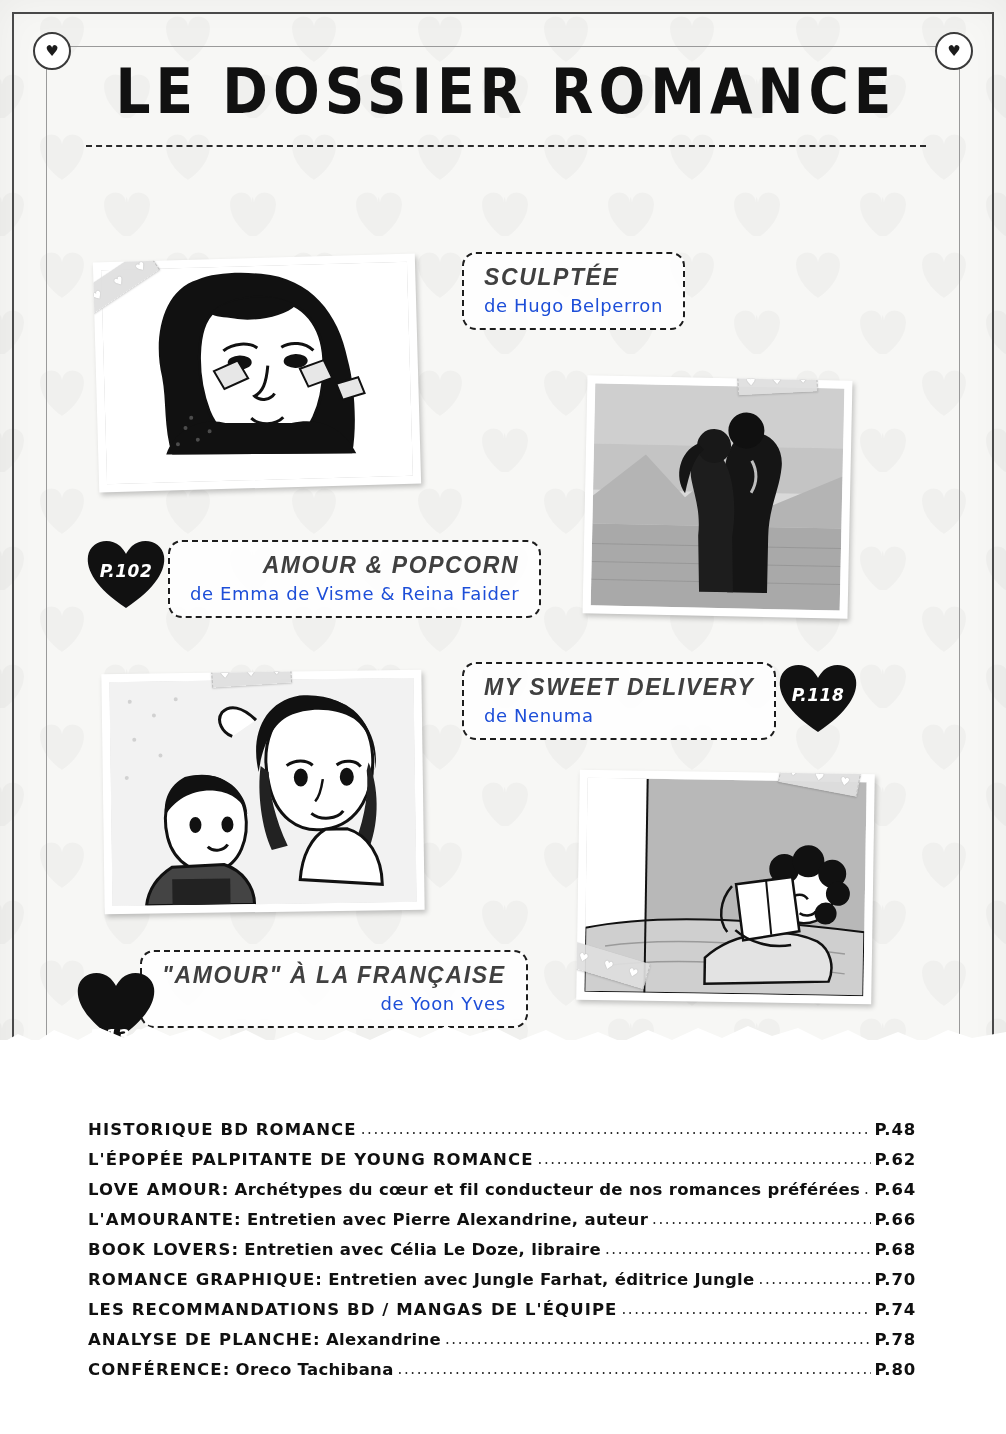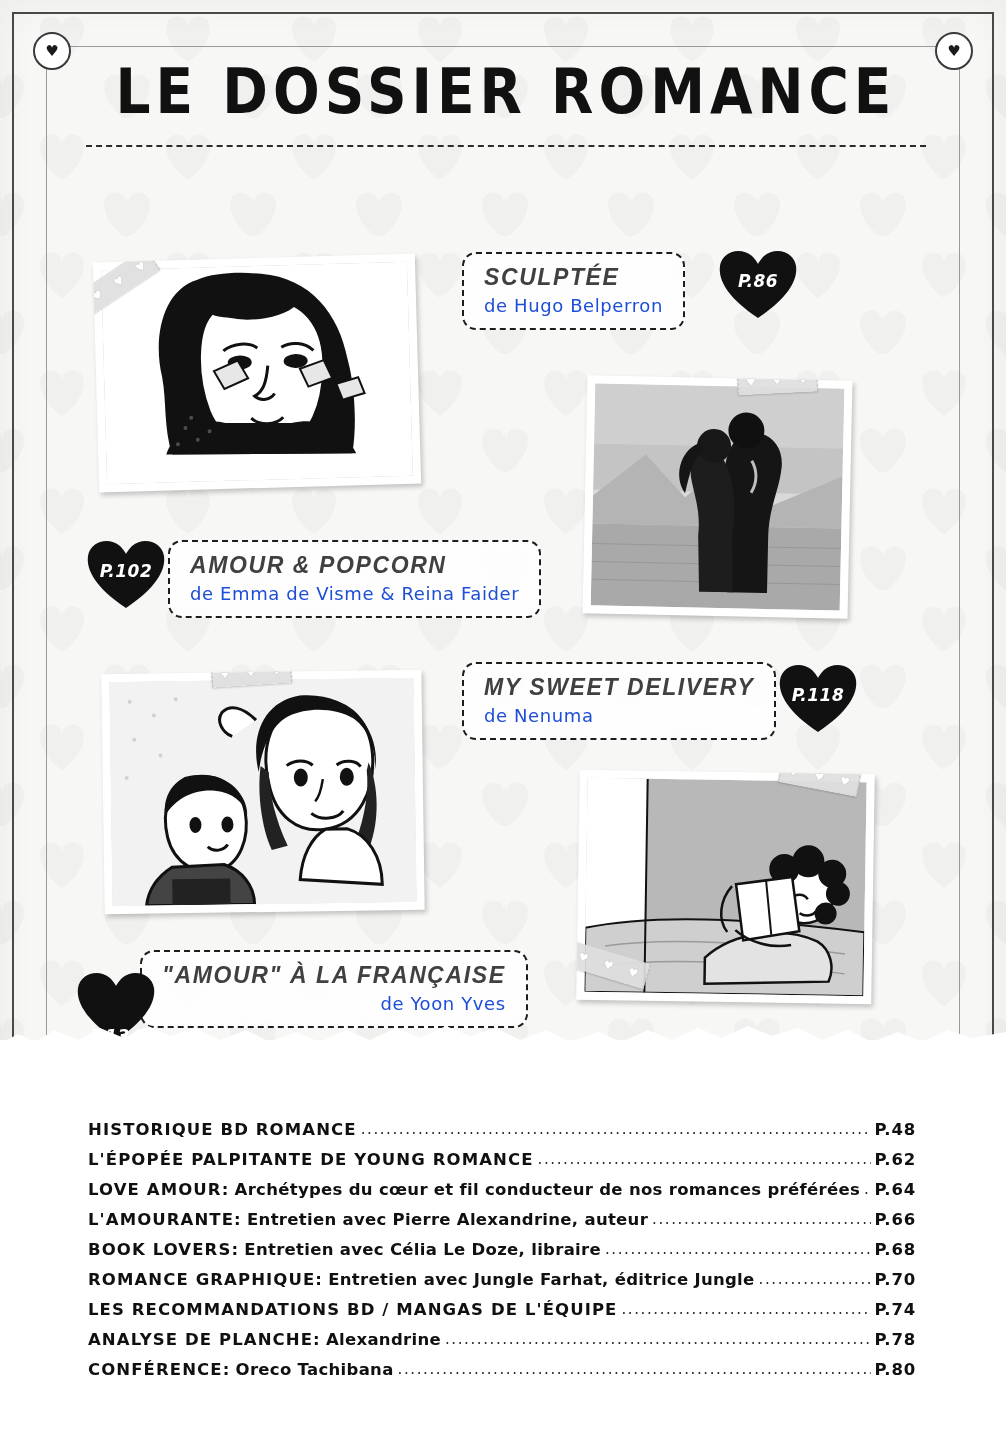--- a/index.html
+++ b/index.html
@@ -209,21 +209,21 @@
     letter-spacing: .5px;
     margin-top: -6px;
   }
 
   
   #entry-sculptee { left: 462px; top: 252px; }
   #entry-sculptee .heart-page { left: 252px; top: -8px; }
 
   #entry-popcorn { left: 168px; top: 540px; }
   #entry-popcorn .heart-page { left: -86px; top: -6px; }
-  #entry-popcorn .box { text-align: left; }
+  #entry-popcorn .box { text-align: right; }
 
   #entry-delivery { left: 462px; top: 662px; }
   #entry-delivery .heart-page { left: 312px; top: -4px; }
 
   #entry-francaise { left: 140px; top: 950px; }
   #entry-francaise .heart-page { left: -68px; top: 16px; align-items: flex-end; }
   #entry-francaise .box { text-align: right; }
 
   
   #torn {
@@ -353,26 +353,20 @@
             <circle cx="92" cy="172" r="2"></circle>
             <circle cx="72" cy="176" r="2"></circle>
           <circle cx="104" cy="164" r="2"></circle>
             <circle cx="86" cy="150" r="2"></circle>
         </g>
       </svg>
     </div>
   </div>
 
   <div class="entry" id="entry-sculptee">
-    <div class="heart-page">
-      <svg viewBox="0 0 88 80">
-        <path d="M44 74 C14 54 4 36 6 22 C8 8 26 2 38 12 C42 16 44 20 44 20 C44 20 46 16 50 12 C62 2 80 8 82 22 C84 36 74 54 44 74 Z" fill="#111"></path>
-      </svg>
-      <span class="pnum">P.86</span>
-    </div>
     <div class="box">
       <div class="etitle">SCULPTÉE</div>
       <div class="eauthor">de Hugo Belperron</div>
     </div>
   </div>
 
   <div class="photo" id="photo-amour-popcorn">
     <div class="tape">
       <span>♥</span>
         <span>♥</span>

